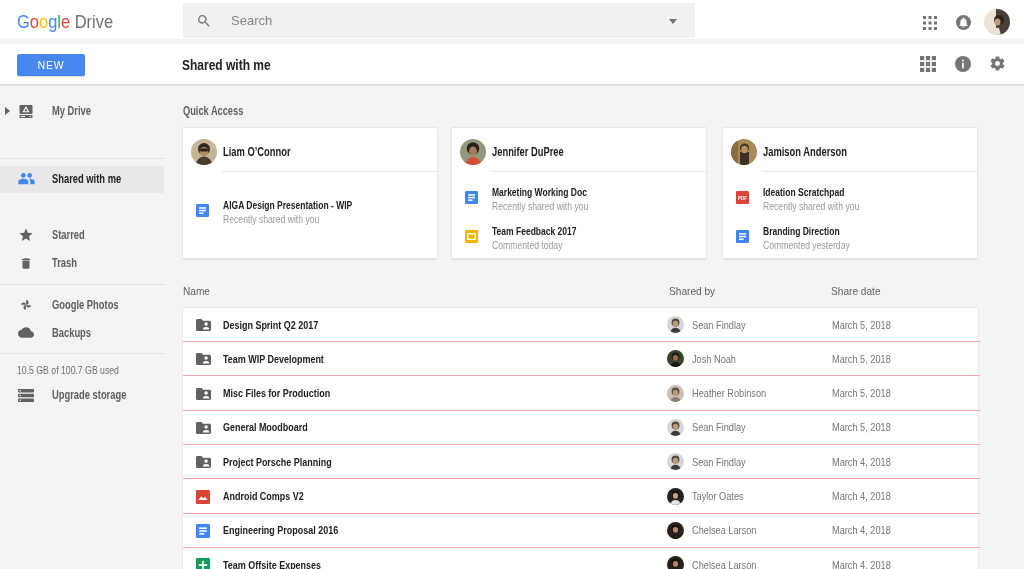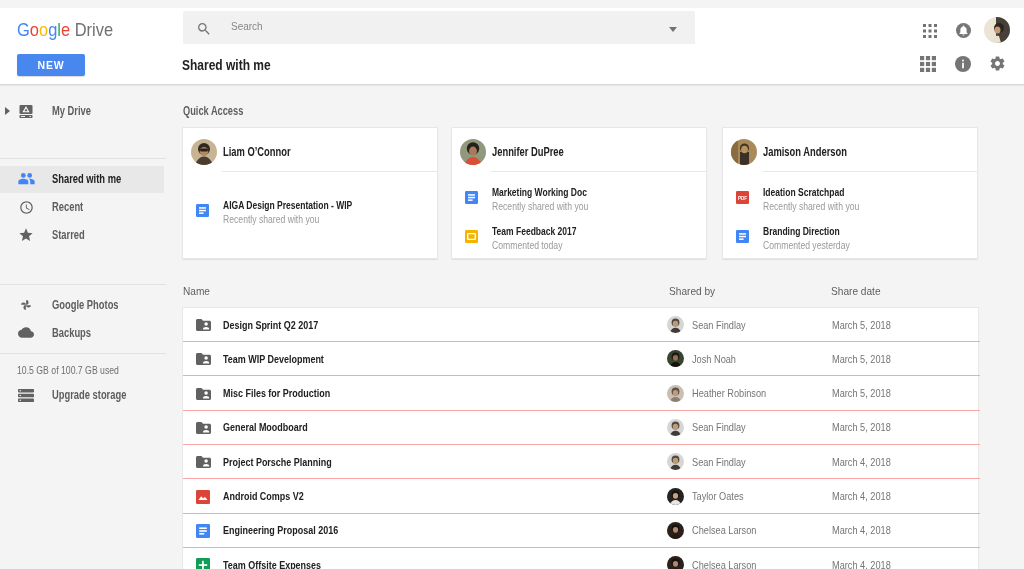--- a/index.html
+++ b/index.html
@@ -1,28 +1,28 @@
 <!DOCTYPE html>
 <html><head>
 <meta charset="utf-8">
 <style>
 *{margin:0;padding:0;box-sizing:border-box}
 html,body{width:1024px;height:569px;overflow:hidden}
 body{font-family:"Liberation Sans",sans-serif;background:#f4f4f4;position:relative}
 .abs{position:absolute}
 
-#topbar{position:absolute;left:0;top:8px;width:1024px;height:40px;background:#fff;border-bottom:1px solid #f1f1f1}
+#topbar{position:absolute;left:0;top:0;width:1024px;height:40px;background:#fff;border-bottom:1px solid #f1f1f1}
 #logo{position:absolute;left:17px;top:11px;font-size:18.5px;white-space:nowrap;transform:scaleX(.89);transform-origin:0 0}
 #logo span{display:inline-block}
 #searchbar{position:absolute;left:183px;top:3px;width:512px;height:35px;background:#f1f1f1;border-radius:2px}
-#searchtxt{position:absolute;left:48px;top:10px;font-size:10px;color:#84878a}
+#searchtxt{position:absolute;left:48px;top:10px;font-size:13px;color:#84878a}
 #caret{position:absolute;right:18px;top:16px;width:0;height:0;border-left:4.5px solid transparent;border-right:4.5px solid transparent;border-top:5px solid #6f7275}
 
 #hdr2{position:absolute;left:0;top:44px;width:1024px;height:41px;background:#fff;border-bottom:1px solid #d9d9d9;box-shadow:0 1px 1px rgba(0,0,0,.05)}
-#newbtn{position:absolute;left:17px;top:10px;width:68px;height:22px;background:#4787ee;border-radius:2px;color:#fff;font-size:10.5px;font-weight:bold;letter-spacing:.8px;text-align:center;line-height:22px;box-shadow:0 1px 1px rgba(0,0,0,.15)}
+#newbtn{position:absolute;left:17px;top:10px;width:68px;height:22px;background:#4787ee;border-radius:2px;color:#fff;font-size:10.5px;font-weight:normal;letter-spacing:.8px;text-align:center;line-height:22px;box-shadow:0 1px 1px rgba(0,0,0,.15)}
 #h1{position:absolute;left:182px;top:12px;font-size:15px;font-weight:bold;color:#212121;transform:scaleX(.8);transform-origin:0 50%}
 
 #sidebar{position:absolute;left:0;top:85px;width:166px;height:504px}
 .srow{position:absolute;left:0;width:166px;height:28px;display:flex;align-items:center}
 .srow .sic{position:absolute;left:17px;width:18px;height:18px;display:flex;align-items:center;justify-content:center}
 .srow .stx{position:absolute;left:52px;font-size:12px;font-weight:bold;color:#5e5e5e;white-space:nowrap;transform:scaleX(.78);transform-origin:0 50%}
 .sarrow{position:absolute;left:5px;width:0;height:0;border-top:4px solid transparent;border-bottom:4px solid transparent;border-left:5px solid #616161}
 .sdiv{position:absolute;left:0;width:166px;height:1px;background:#e2e2e2}
 #selrow{position:absolute;left:0;top:80.5px;width:164px;height:27.5px;background:#e8e8e8}
 
@@ -135,35 +135,35 @@
           <g fill="#4285f4" transform="translate(0,-5)">
             <circle cx="8" cy="8" r="3"></circle>
             <circle cx="16" cy="8" r="3"></circle>
             <path d="M8 12.2c-2.7 0-6.3 1.3-6.3 3.3V19h12.6v-3.5c0-2-3.6-3.3-6.3-3.3z"></path>
             <path d="M16 12.2c-.4 0-.8 0-1.2.1 1.2.9 1.9 2 1.9 3.2V19h5.6v-3.5c0-2-3.6-3.3-6.3-3.3z"></path>
           </g>
         </svg>
       </div>
     <div class="stx" style="color:#212121;font-weight:bold">Shared with me</div>
   </div>
-  <div class="srow" style="top:108px">
-    <div class="sic">
-        <svg width="15" height="15" viewBox="0 0 24 24">
-          <path fill="#616161" d="M11.99 2C6.47 2 2 6.48 2 12s4.47 10 9.99 10C17.52 22 22 17.52 22 12S17.52 2 11.99 2zM12 20c-4.42 0-8-3.58-8-8s3.58-8 8-8 8 3.58 8 8-3.58 8-8 8zm.5-13H11v6l5.25 3.15.75-1.23-4.5-2.67z"></path>
-        </svg>
-      </div>
-    <div class="stx">Recent</div>
-  </div>
   <div class="srow" style="top:136px">
     <div class="sic">
         <svg width="16" height="16" viewBox="0 0 24 24">
           <path fill="#616161" d="M12 17.27 18.18 21l-1.64-7.03L22 9.24l-7.19-.61L12 2 9.19 8.63 2 9.24l5.46 4.73L5.82 21z"></path>
         </svg>
       </div>
     <div class="stx">Starred</div>
+  </div>
+  <div class="srow" style="top:164px">
+    <div class="sic">
+        <svg width="14" height="15" viewBox="0 0 24 24">
+          <path fill="#616161" d="M6 19c0 1.1.9 2 2 2h8c1.1 0 2-.9 2-2V7H6v12zM19 4h-3.5l-1-1h-5l-1 1H5v2h14V4z"></path>
+        </svg>
+      </div>
+    <div class="stx">Trash</div>
   </div>
   <div class="sdiv" style="top:199px"></div>
   <div class="srow" style="top:206px">
     <div class="sic">
         <svg width="14" height="14" viewBox="0 0 24 24">
           <g fill="#616161">
             <path d="M3.5 11.75a4.25 4.25 0 0 1 8.5 0z"></path>
             <path d="M12.25 3.5a4.25 4.25 0 0 1 0 8.5z"></path>
             <path d="M20.5 12.25a4.25 4.25 0 0 1-8.5 0z"></path>
             <path d="M11.75 20.5a4.25 4.25 0 0 1 0-8.5z"></path>

